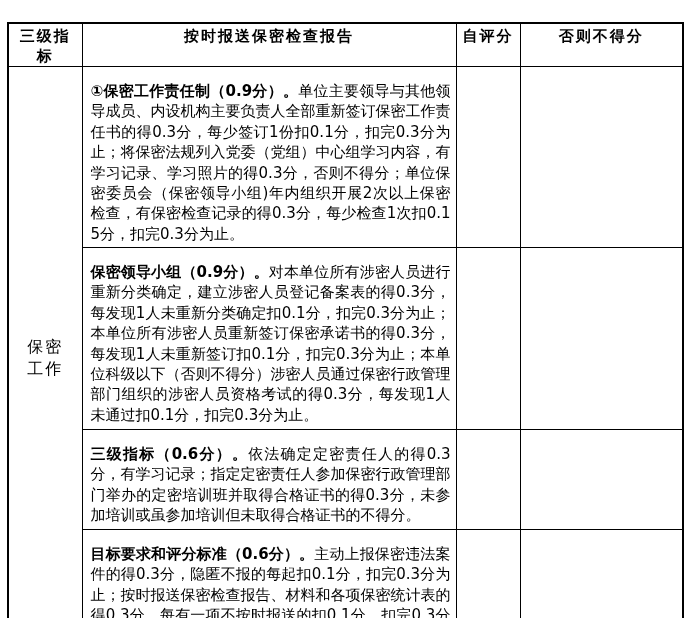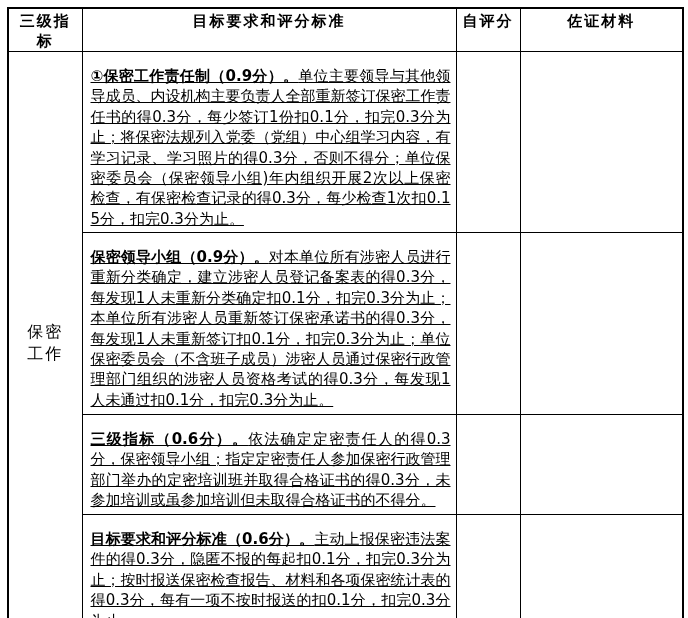--- a/index.html
+++ b/index.html
@@ -6,21 +6,21 @@
     margin: 0;
     padding: 0;
     background: #ffffff;
     font-family: "DejaVu Sans", sans-serif;
     color: #000000;
   }
   .page {
     width: 608px;
     height: 618px;
     box-sizing: border-box;
-    padding: 7px 6px 6px 7px;
+    padding: 22px 6px 6px 7px;
     background: #ffffff;
   }
   table.eval {
     width: 675px;
     height: 605px;
     border-collapse: collapse;
     table-layout: fixed;
     border: 2px solid #000000;
   }
   table.eval th,
@@ -53,21 +53,20 @@
     word-break: break-all;
   }
   td.criteria-cell {
     vertical-align: top;
     font-size: 15px;
     line-height: 20.4px;
     text-align: justify;
     text-justify: inter-ideograph;
     padding: 14px 5px 2px 8px;
     word-break: break-all;
-    text-decoration: underline;
   }
   td.criteria-cell .criteria-heading {
     font-weight: bold;
   }
   td.score-cell,
   td.evidence-cell {
     vertical-align: top;
     font-size: 15px;
     text-align: center;
     padding: 2px;
@@ -80,42 +79,42 @@
   <table class="eval">
     <colgroup>
       <col style="width:74px">
       <col style="width:374px">
       <col style="width:64px">
       <col style="width:163px">
     </colgroup>
     <tbody>
       <tr class="hdr-row">
         <th class="col-hdr">三级指标</th>
-        <th class="col-hdr">目标要求和评分标准</th>
+        <th class="col-hdr">按时报送保密检查报告</th>
         <th class="col-hdr">自评分</th>
-        <th class="col-hdr">佐证材料</th>
+        <th class="col-hdr">否则不得分</th>
       </tr>
       <tr class="row-1">
         <td class="category-cell" rowspan="4">保密工作</td>
         <td class="criteria-cell">
           <span class="criteria-heading">①保密工作责任制（0.9分）。</span><span class="criteria-body">单位主要领导与其他领导成员、内设机构主要负责人全部重新签订保密工作责任书的得0.3分，每少签订1份扣0.1分，扣完0.3分为止；将保密法规列入党委（党组）中心组学习内容，有学习记录、学习照片的得0.3分，否则不得分；单位保密委员会（保密领导小组)年内组织开展2次以上保密检查，有保密检查记录的得0.3分，每少检查1次扣0.15分，扣完0.3分为止。</span>
         </td>
         <td class="score-cell"></td>
         <td class="evidence-cell"></td>
       </tr>
       <tr class="row-2">
         <td class="criteria-cell">
-          <span class="criteria-heading">保密领导小组（0.9分）。</span><span class="criteria-body">对本单位所有涉密人员进行重新分类确定，建立涉密人员登记备案表的得0.3分，每发现1人未重新分类确定扣0.1分，扣完0.3分为止；本单位所有涉密人员重新签订保密承诺书的得0.3分，每发现1人未重新签订扣0.1分，扣完0.3分为止；单位保密委员会（不含班子成员）涉密人员通过保密行政管理部门组织的涉密人员资格考试的得0.3分，每发现1人未通过扣0.1分，扣完0.3分为止。</span>
+          <span class="criteria-heading">保密领导小组（0.9分）。</span><span class="criteria-body">对本单位所有涉密人员进行重新分类确定，建立涉密人员登记备案表的得0.3分，每发现1人未重新分类确定扣0.1分，扣完0.3分为止；本单位所有涉密人员重新签订保密承诺书的得0.3分，每发现1人未重新签订扣0.1分，扣完0.3分为止；本单位科级以下（否则不得分）涉密人员通过保密行政管理部门组织的涉密人员资格考试的得0.3分，每发现1人未通过扣0.1分，扣完0.3分为止。</span>
         </td>
         <td class="score-cell"></td>
         <td class="evidence-cell"></td>
       </tr>
       <tr class="row-3">
         <td class="criteria-cell">
-          <span class="criteria-heading">三级指标（0.6分）。</span><span class="criteria-body">依法确定定密责任人的得0.3分，保密领导小组；指定定密责任人参加保密行政管理部门举办的定密培训班并取得合格证书的得0.3分，未参加培训或虽参加培训但未取得合格证书的不得分。</span>
+          <span class="criteria-heading">三级指标（0.6分）。</span><span class="criteria-body">依法确定定密责任人的得0.3分，有学习记录；指定定密责任人参加保密行政管理部门举办的定密培训班并取得合格证书的得0.3分，未参加培训或虽参加培训但未取得合格证书的不得分。</span>
         </td>
         <td class="score-cell"></td>
         <td class="evidence-cell"></td>
       </tr>
       <tr class="row-4">
         <td class="criteria-cell">
           <span class="criteria-heading">目标要求和评分标准（0.6分）。</span><span class="criteria-body">主动上报保密违法案件的得0.3分，隐匿不报的每起扣0.1分，扣完0.3分为止；按时报送保密检查报告、材料和各项保密统计表的得0.3分，每有一项不按时报送的扣0.1分，扣完0.3分为止。</span>
         </td>
         <td class="score-cell"></td>
         <td class="evidence-cell"></td>

